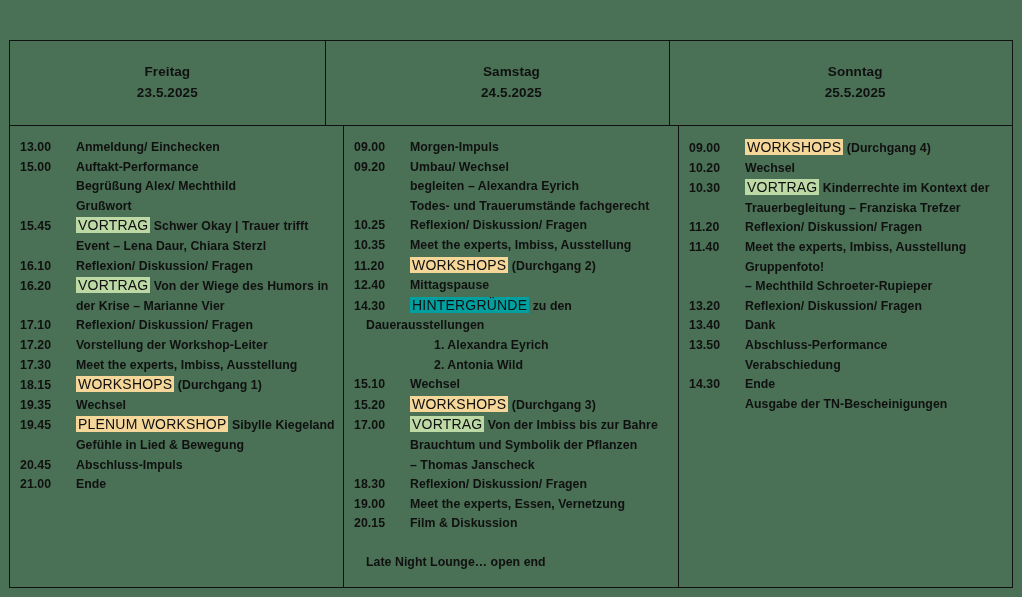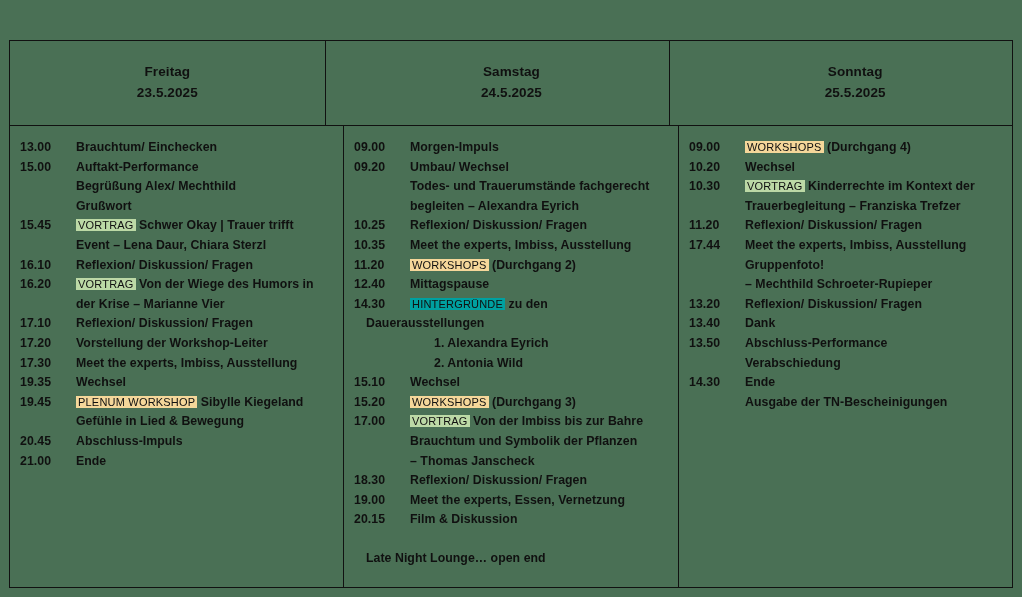--- a/index.html
+++ b/index.html
@@ -91,21 +91,21 @@
   .entry.fullwidth .desc { padding-left: 12px; }
   .sub-indent {
     padding-left: 24px;
   }
   .spacer {
     height: 19.6px;
   }
   .tag {
     padding: 0 2px;
     font-weight: normal;
-    font-size: 11px;
+    font-size: 14px;
     letter-spacing: 0.2px;
   }
   .tag-vortrag { background: #bcd9a6; }
   .tag-workshops { background: #f5d79a; }
   .tag-hintergruende { background: #00a0a0; }
   .after-tag { }
 </style>
 </head>
 <body>
 
@@ -131,21 +131,21 @@
           <div class="day-date">25.5.2025</div>
         </div>
       </div>
     </div>
 
     <div class="body-row">
       <div class="col col-fri">
         <div class="col-body">
             <div class="entry">
               <span class="time">13.00</span>
-              <span class="desc"><span class="after-tag">Brauchtum/ Einchecken</span></span>
+              <span class="desc"><span class="after-tag">Anmeldung/ Einchecken</span></span>
             </div>
             <div class="entry">
               <span class="time">15.00</span>
               <span class="desc"><span class="after-tag">Auftakt-Performance</span></span>
             </div>
             <div class="entry indent">
               <span class="time"></span>
               <span class="desc"><span class="after-tag">Begrüßung Alex/ Mechthild</span></span>
             </div>
             <div class="entry indent">
@@ -178,20 +178,24 @@
             </div>
             <div class="entry">
               <span class="time">17.20</span>
               <span class="desc"><span class="after-tag">Vorstellung der Workshop-Leiter</span></span>
             </div>
             <div class="entry">
               <span class="time">17.30</span>
               <span class="desc"><span class="after-tag">Meet the experts, Imbiss, Ausstellung</span></span>
             </div>
             <div class="entry">
+              <span class="time">18.15</span>
+              <span class="desc"><span class="tag tag-workshops">WORKSHOPS</span><span class="after-tag"> (Durchgang 1)</span></span>
+            </div>
+            <div class="entry">
               <span class="time">19.35</span>
               <span class="desc"><span class="after-tag">Wechsel</span></span>
             </div>
             <div class="entry">
               <span class="time">19.45</span>
               <span class="desc"><span class="tag tag-workshops">PLENUM WORKSHOP</span><span class="after-tag"> Sibylle Kiegeland</span></span>
             </div>
             <div class="entry indent">
               <span class="time"></span>
               <span class="desc"><span class="after-tag">Gefühle in Lied &amp; Bewegung</span></span>
@@ -211,25 +215,25 @@
             <div class="entry">
               <span class="time">09.00</span>
               <span class="desc"><span class="after-tag">Morgen-Impuls</span></span>
             </div>
             <div class="entry">
               <span class="time">09.20</span>
               <span class="desc"><span class="after-tag">Umbau/ Wechsel</span></span>
             </div>
             <div class="entry indent">
               <span class="time"></span>
+              <span class="desc"><span class="after-tag"> begleiten – Alexandra Eyrich</span></span>
+            </div>
+            <div class="entry indent">
+              <span class="time"></span>
               <span class="desc"><span class="after-tag"> Todes- und Trauerumstände fachgerecht</span></span>
-            </div>
-            <div class="entry indent">
-              <span class="time"></span>
-              <span class="desc"><span class="after-tag"> begleiten – Alexandra Eyrich</span></span>
             </div>
             <div class="entry">
               <span class="time">10.25</span>
               <span class="desc"><span class="after-tag">Reflexion/ Diskussion/ Fragen</span></span>
             </div>
             <div class="entry">
               <span class="time">10.35</span>
               <span class="desc"><span class="after-tag">Meet the experts, Imbiss, Ausstellung</span></span>
             </div>
             <div class="entry">
@@ -309,21 +313,21 @@
             </div>
             <div class="entry indent">
               <span class="time"></span>
               <span class="desc"><span class="after-tag">Trauerbegleitung – Franziska Trefzer</span></span>
             </div>
             <div class="entry">
               <span class="time">11.20</span>
               <span class="desc"><span class="after-tag"> Reflexion/ Diskussion/ Fragen</span></span>
             </div>
             <div class="entry">
-              <span class="time">17.44</span>
+              <span class="time">11.40</span>
               <span class="desc"><span class="after-tag"> Meet the experts, Imbiss, Ausstellung</span></span>
             </div>
             <div class="entry indent">
               <span class="time"></span>
               <span class="desc"><span class="after-tag"> Gruppenfoto!</span></span>
             </div>
             <div class="entry indent">
               <span class="time"></span>
               <span class="desc"><span class="after-tag"> – Mechthild Schroeter-Rupieper</span></span>
             </div>

